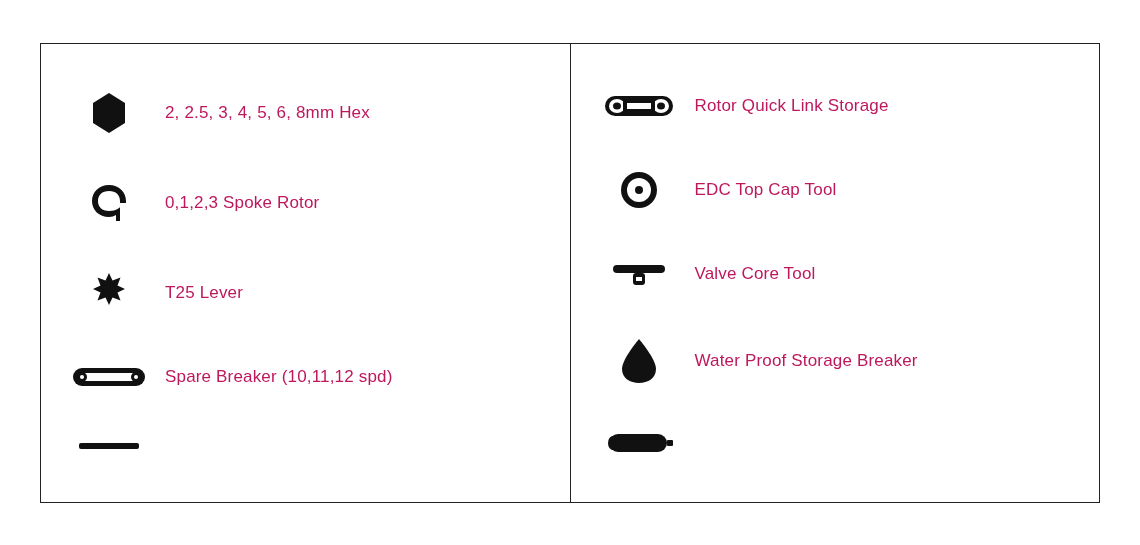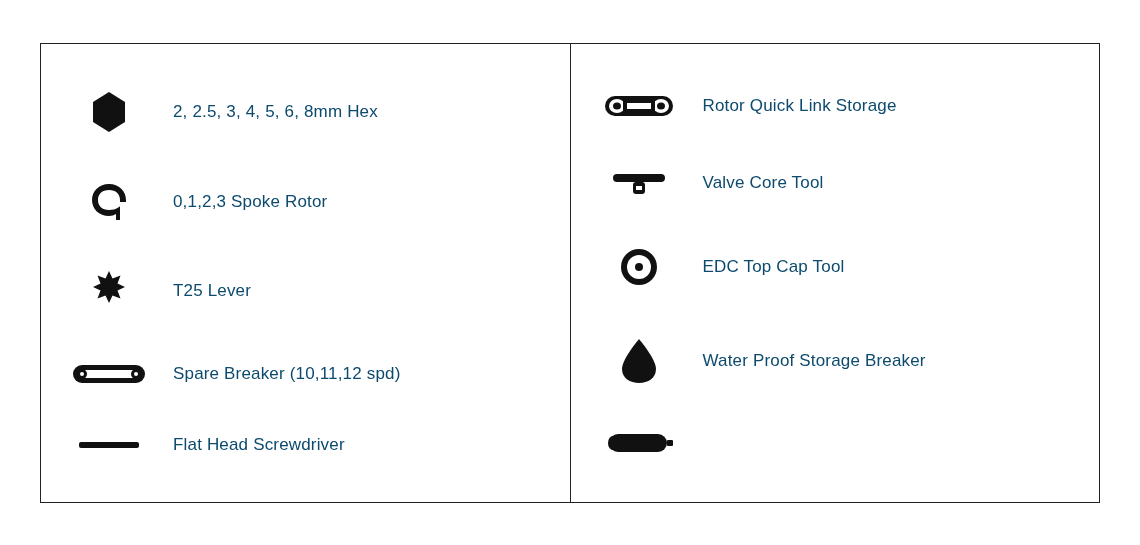--- a/index.html
+++ b/index.html
@@ -37,24 +37,23 @@
     }
     .icon-wrap {
       width: 72px;
       display: flex;
       align-items: center;
       justify-content: center;
       flex-shrink: 0;
     }
     .label {
       font-size: 17px;
-      color: #0c4a6e;
+      color: #be185d;
       font-weight: 400;
       letter-spacing: 0.01em;
-      margin-left: 8px;
     }
 
     
     svg { display: block; }
   </style>
 </head>
 <body>
 
 <div class="container">
   <div class="column column-left">
@@ -103,21 +102,20 @@
       <span class="label">Spare Breaker (10,11,12 spd)</span>
     </div>
 
 
     <div class="item">
       <div class="icon-wrap">
         <svg width="60" height="16" viewBox="0 0 60 16">
           <rect x="0" y="5" width="60" height="6" rx="2" fill="#111"></rect>
         </svg>
       </div>
-      <span class="label">Flat Head Screwdriver</span>
     </div>
 
   </div>
 
   <div class="column column-right">
 
     <div class="item">
       <div class="icon-wrap">
         <svg width="68" height="30" viewBox="0 0 68 30">
 
@@ -128,39 +126,39 @@
           <ellipse cx="56" cy="15" rx="4" ry="3.5" fill="#111"></ellipse>
           <rect x="18" y="9" width="32" height="12" fill="#111"></rect>
           <rect x="22" y="12" width="24" height="6" fill="#fff"></rect>
         </svg>
       </div>
       <span class="label">Rotor Quick Link Storage</span>
     </div>
 
     <div class="item">
       <div class="icon-wrap">
+        <svg width="44" height="44" viewBox="0 0 44 44">
+          <circle cx="22" cy="22" r="18" fill="#111"></circle>
+          <circle cx="22" cy="22" r="12" fill="#fff"></circle>
+          <circle cx="22" cy="22" r="4" fill="#111"></circle>
+        </svg>
+      </div>
+      <span class="label">EDC Top Cap Tool</span>
+    </div>
+
+    <div class="item">
+      <div class="icon-wrap">
         <svg width="60" height="30" viewBox="0 0 60 30">
 
           <rect x="4" y="6" width="52" height="8" rx="4" fill="#111"></rect>
           <rect x="24" y="14" width="12" height="12" rx="3" fill="#111"></rect>
           <rect x="27" y="18" width="6" height="4" fill="#fff"></rect>
         </svg>
       </div>
       <span class="label">Valve Core Tool</span>
-    </div>
-
-    <div class="item">
-      <div class="icon-wrap">
-        <svg width="44" height="44" viewBox="0 0 44 44">
-          <circle cx="22" cy="22" r="18" fill="#111"></circle>
-          <circle cx="22" cy="22" r="12" fill="#fff"></circle>
-          <circle cx="22" cy="22" r="4" fill="#111"></circle>
-        </svg>
-      </div>
-      <span class="label">EDC Top Cap Tool</span>
     </div>
 
     <div class="item">
       <div class="icon-wrap">
         <svg width="38" height="48" viewBox="0 0 38 48">
 
           <path d="M19,2 C19,2 2,22 2,32 C2,41 10,46 19,46 C28,46 36,41 36,32 C36,22 19,2 19,2 Z" fill="#111"></path>
         </svg>
       </div>
       <span class="label">Water Proof Storage Breaker</span>

